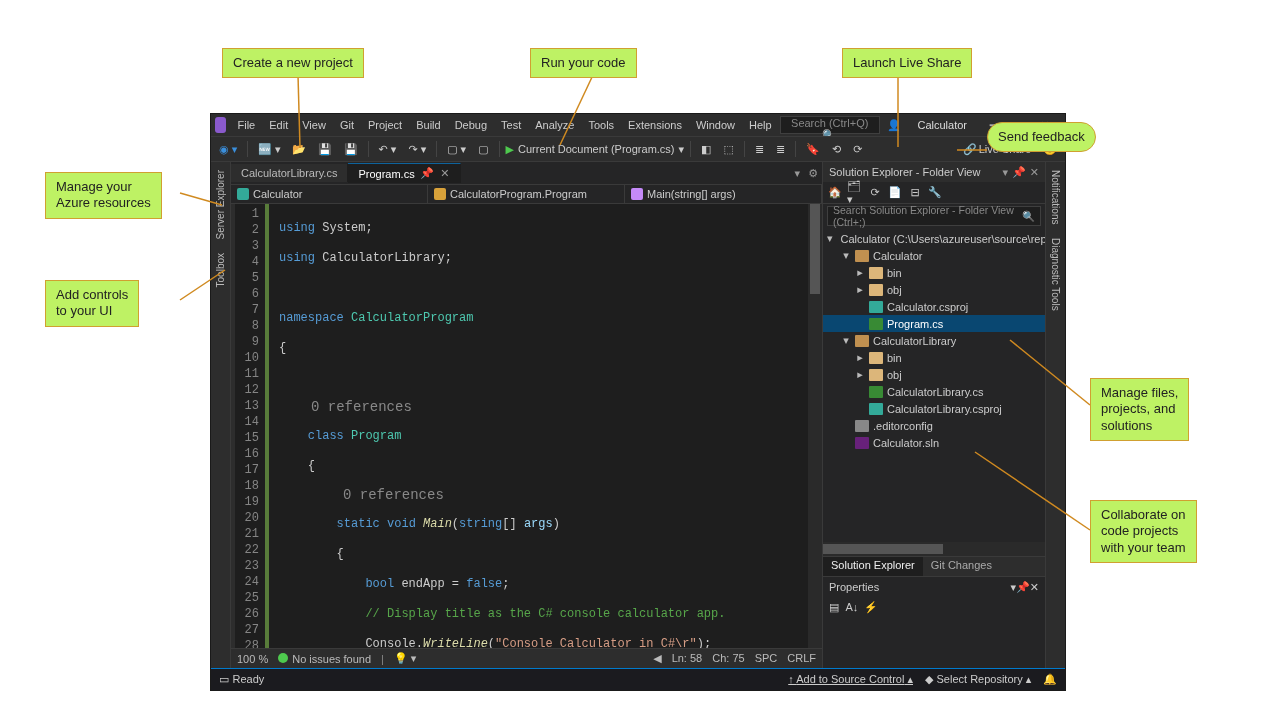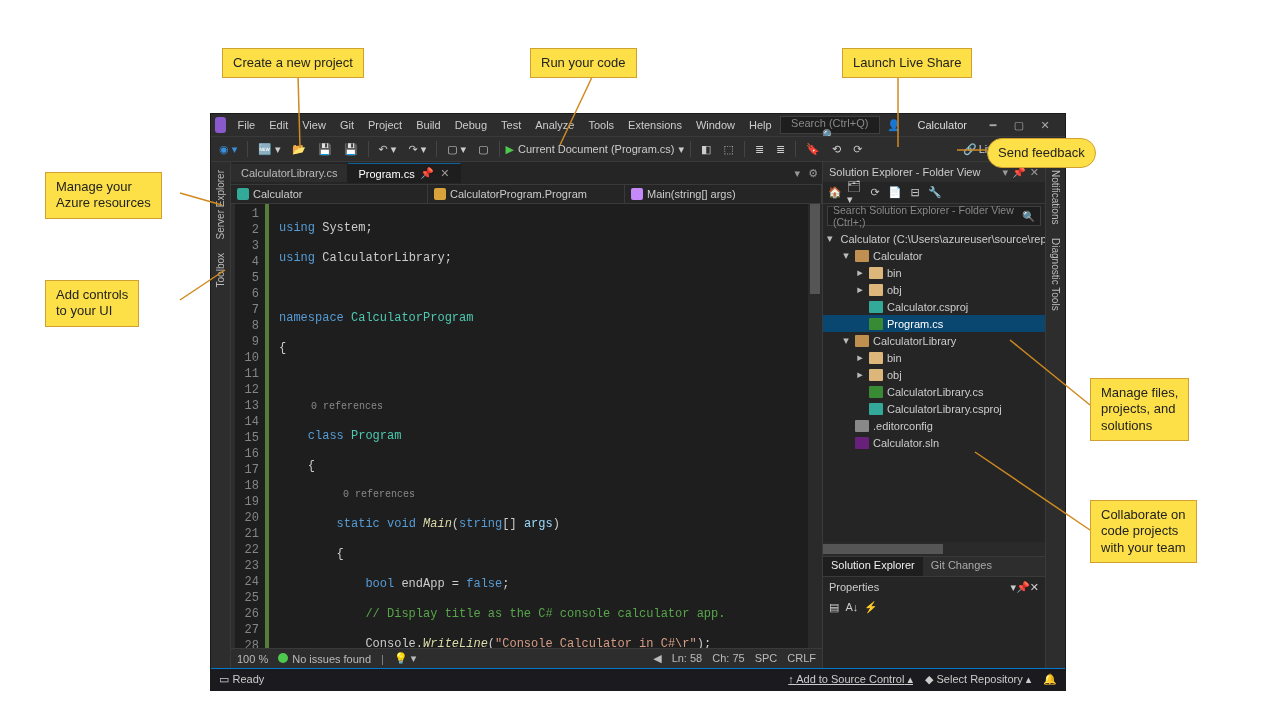--- a/index.html
+++ b/index.html
@@ -9,21 +9,21 @@
     width: 1280px;
     height: 720px;
     position: relative;
     overflow: hidden;
     font-size: 12px;
     color: #d4d4d4;
   }
   
   .callout {
     position: absolute;
-    background: #fde047;
+    background: #bef264;
     border: 1px solid #d0a030;
     padding: 6px 10px;
     font-size: 13px;
     color: #222;
     line-height: 1.25;
     z-index: 30;
   }
   svg.callout-lines {
     position: absolute;
     left: 0; top: 0;
@@ -228,21 +228,21 @@
     white-space: pre;
     overflow:hidden;
   }
   .code div { height:16px; line-height:16px; }
   .kw   { color:#569cd6; }
   .type { color:#4ec9b0; }
   .str  { color:#d69d85; }
   .cmt  { color:#57a64a; }
   .fn   { color:#dcdcaa;font-style:italic; }
   .var  { color:#9cdcfe; }
-  .codelens { color:#888; font-size:10px; height:14px !important; line-height:14px !important; }
+  .codelens { color:#888; font-size:14px; height:14px !important; line-height:14px !important; }
   .editor-scrollbar {
     width:14px;
     background:#2a2a2a;
     position:relative;
   }
   .editor-scrollbar .thumb {
     position:absolute; top:0; left:2px; width:10px; height:90px;
     background:#555;
   }
   
@@ -369,21 +369,21 @@
   <line x1="180" y1="300" x2="225" y2="270" stroke="#d08a20" stroke-width="1.5"></line>
 
   <line x1="1090" y1="405" x2="1010" y2="340" stroke="#d08a20" stroke-width="1.5"></line>
 
   <line x1="1090" y1="530" x2="975" y2="452" stroke="#d08a20" stroke-width="1.5"></line>
 </svg>
 
 <div class="callout" style="left:222px; top:48px;"><span>Create a new project</span></div>
 <div class="callout" style="left:530px; top:48px;"><span>Run your code</span></div>
 <div class="callout" style="left:842px; top:48px;"><span>Launch Live Share</span></div>
-<div class="callout" style="left:987px; top:138px;border-radius:15px;"><span>Send feedback</span></div>
+<div class="callout" style="left:987px; top:122px;border-radius:15px;"><span>Send feedback</span></div>
 <div class="callout" style="left:45px; top:172px;">
   <span>Manage your</span><br><span>Azure resources</span>
 </div>
 <div class="callout" style="left:45px; top:280px;">
   <span>Add controls</span><br><span>to your UI</span>
 </div>
 <div class="callout" style="left:1090px; top:378px;">
   <span>Manage files,</span><br><span>projects, and</span><br><span>solutions</span>
 </div>
 <div class="callout" style="left:1090px; top:500px;">

